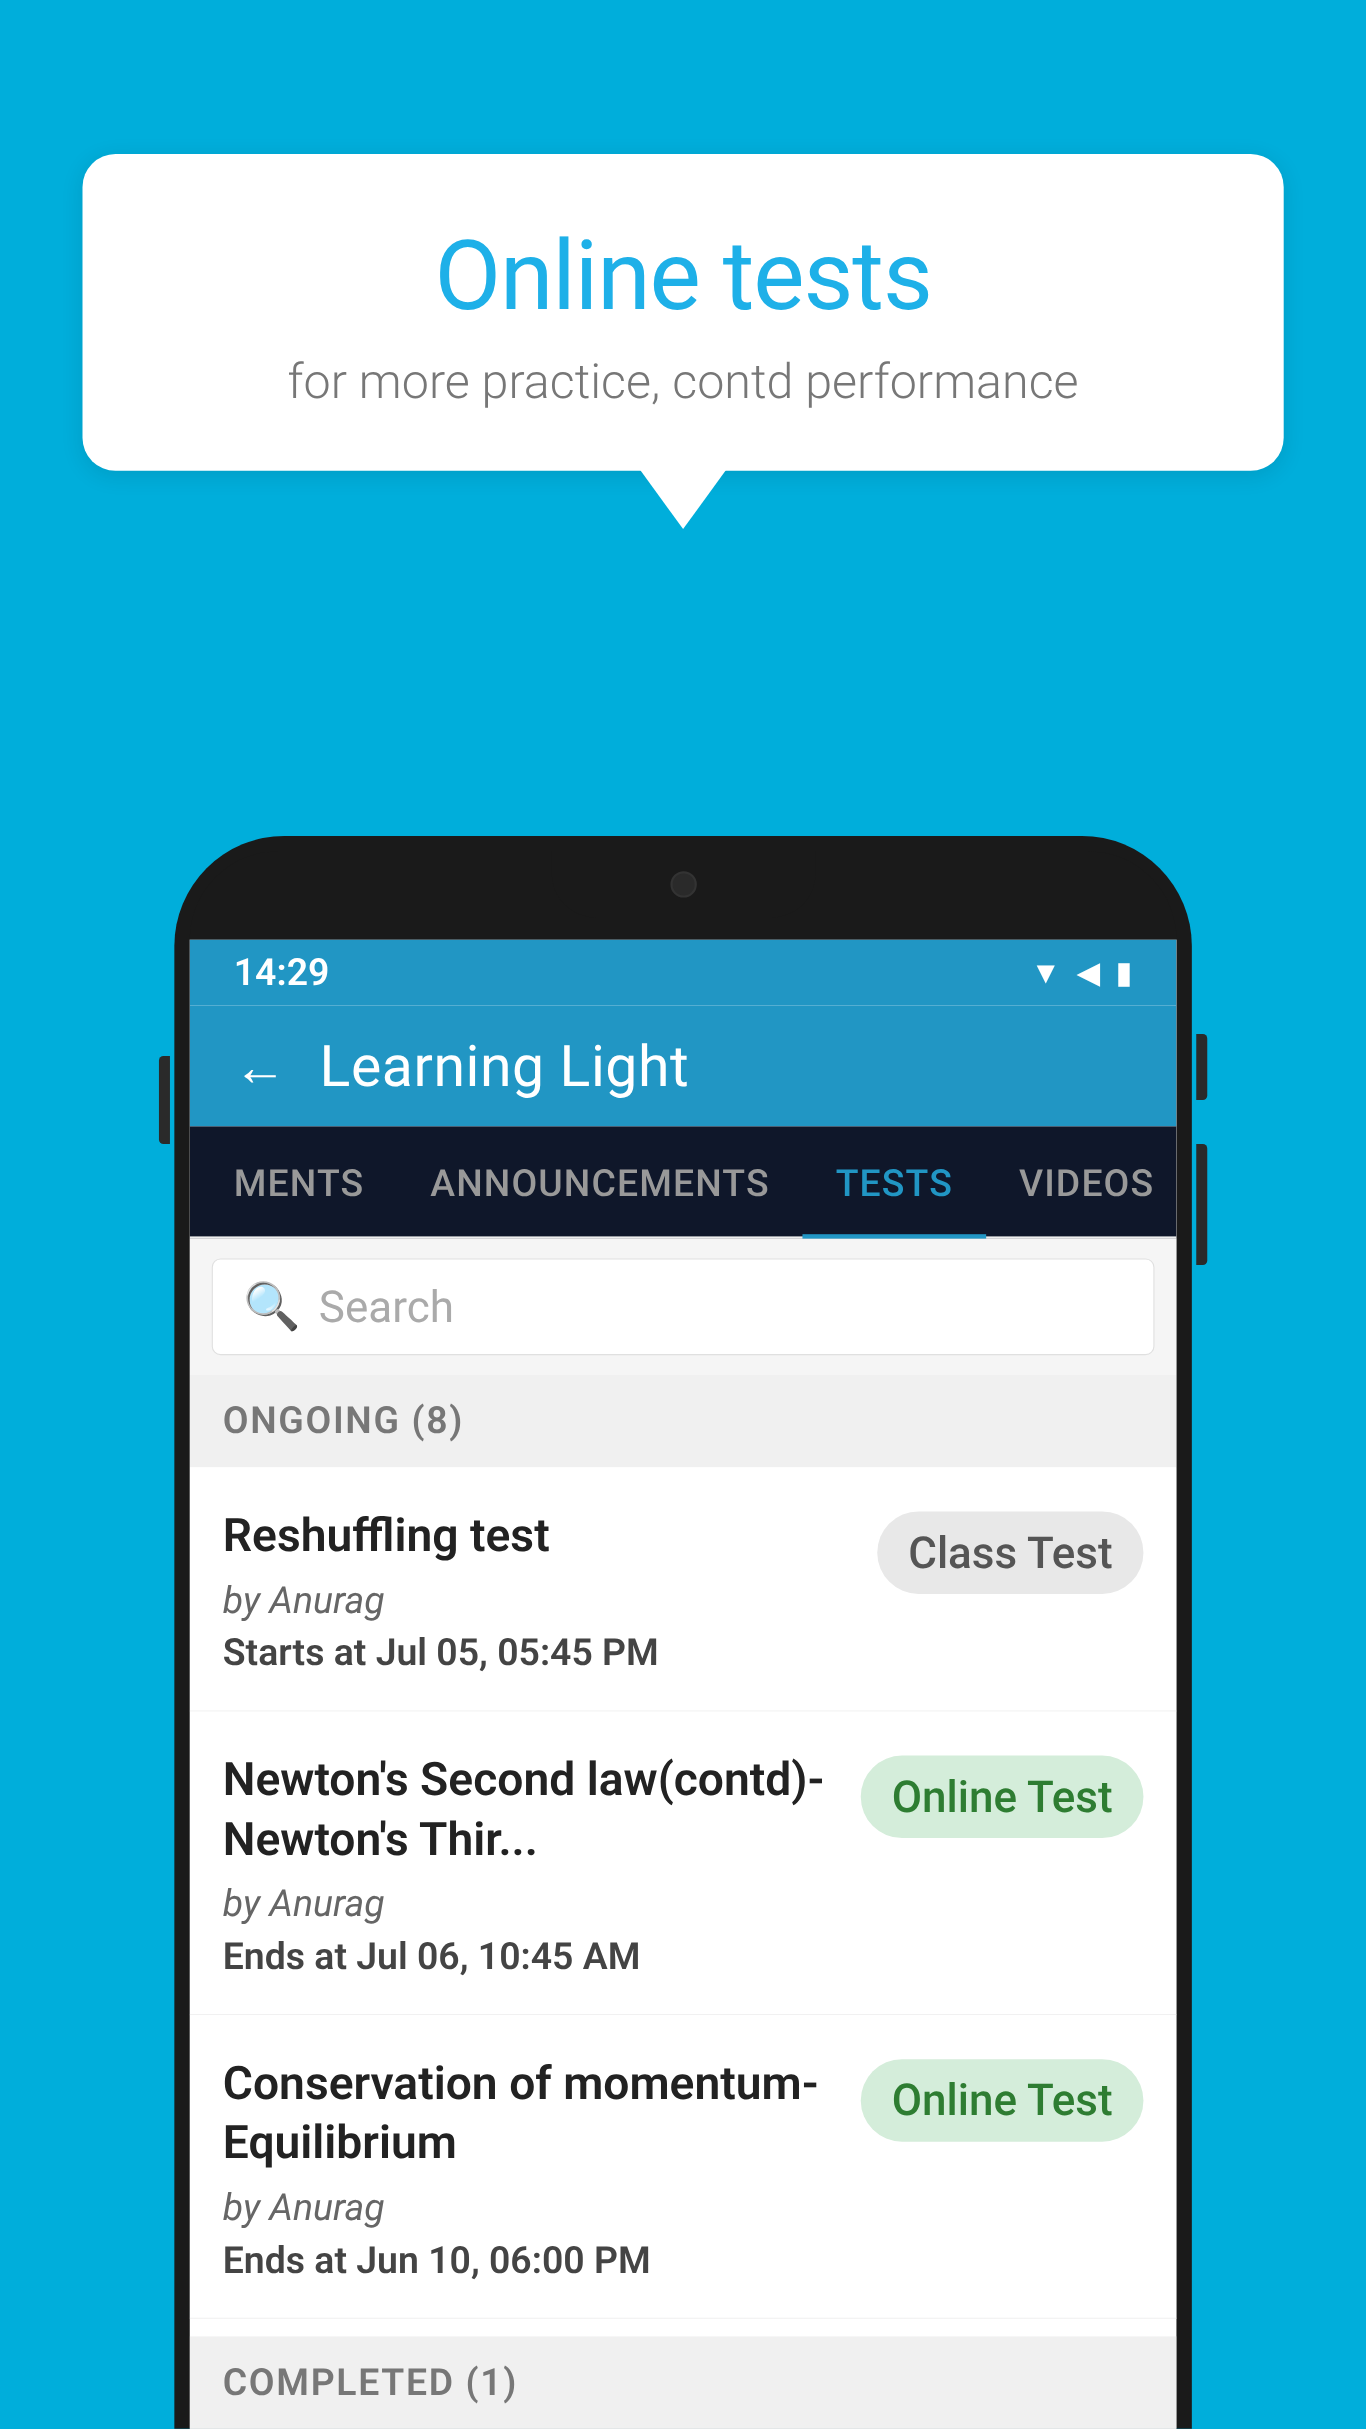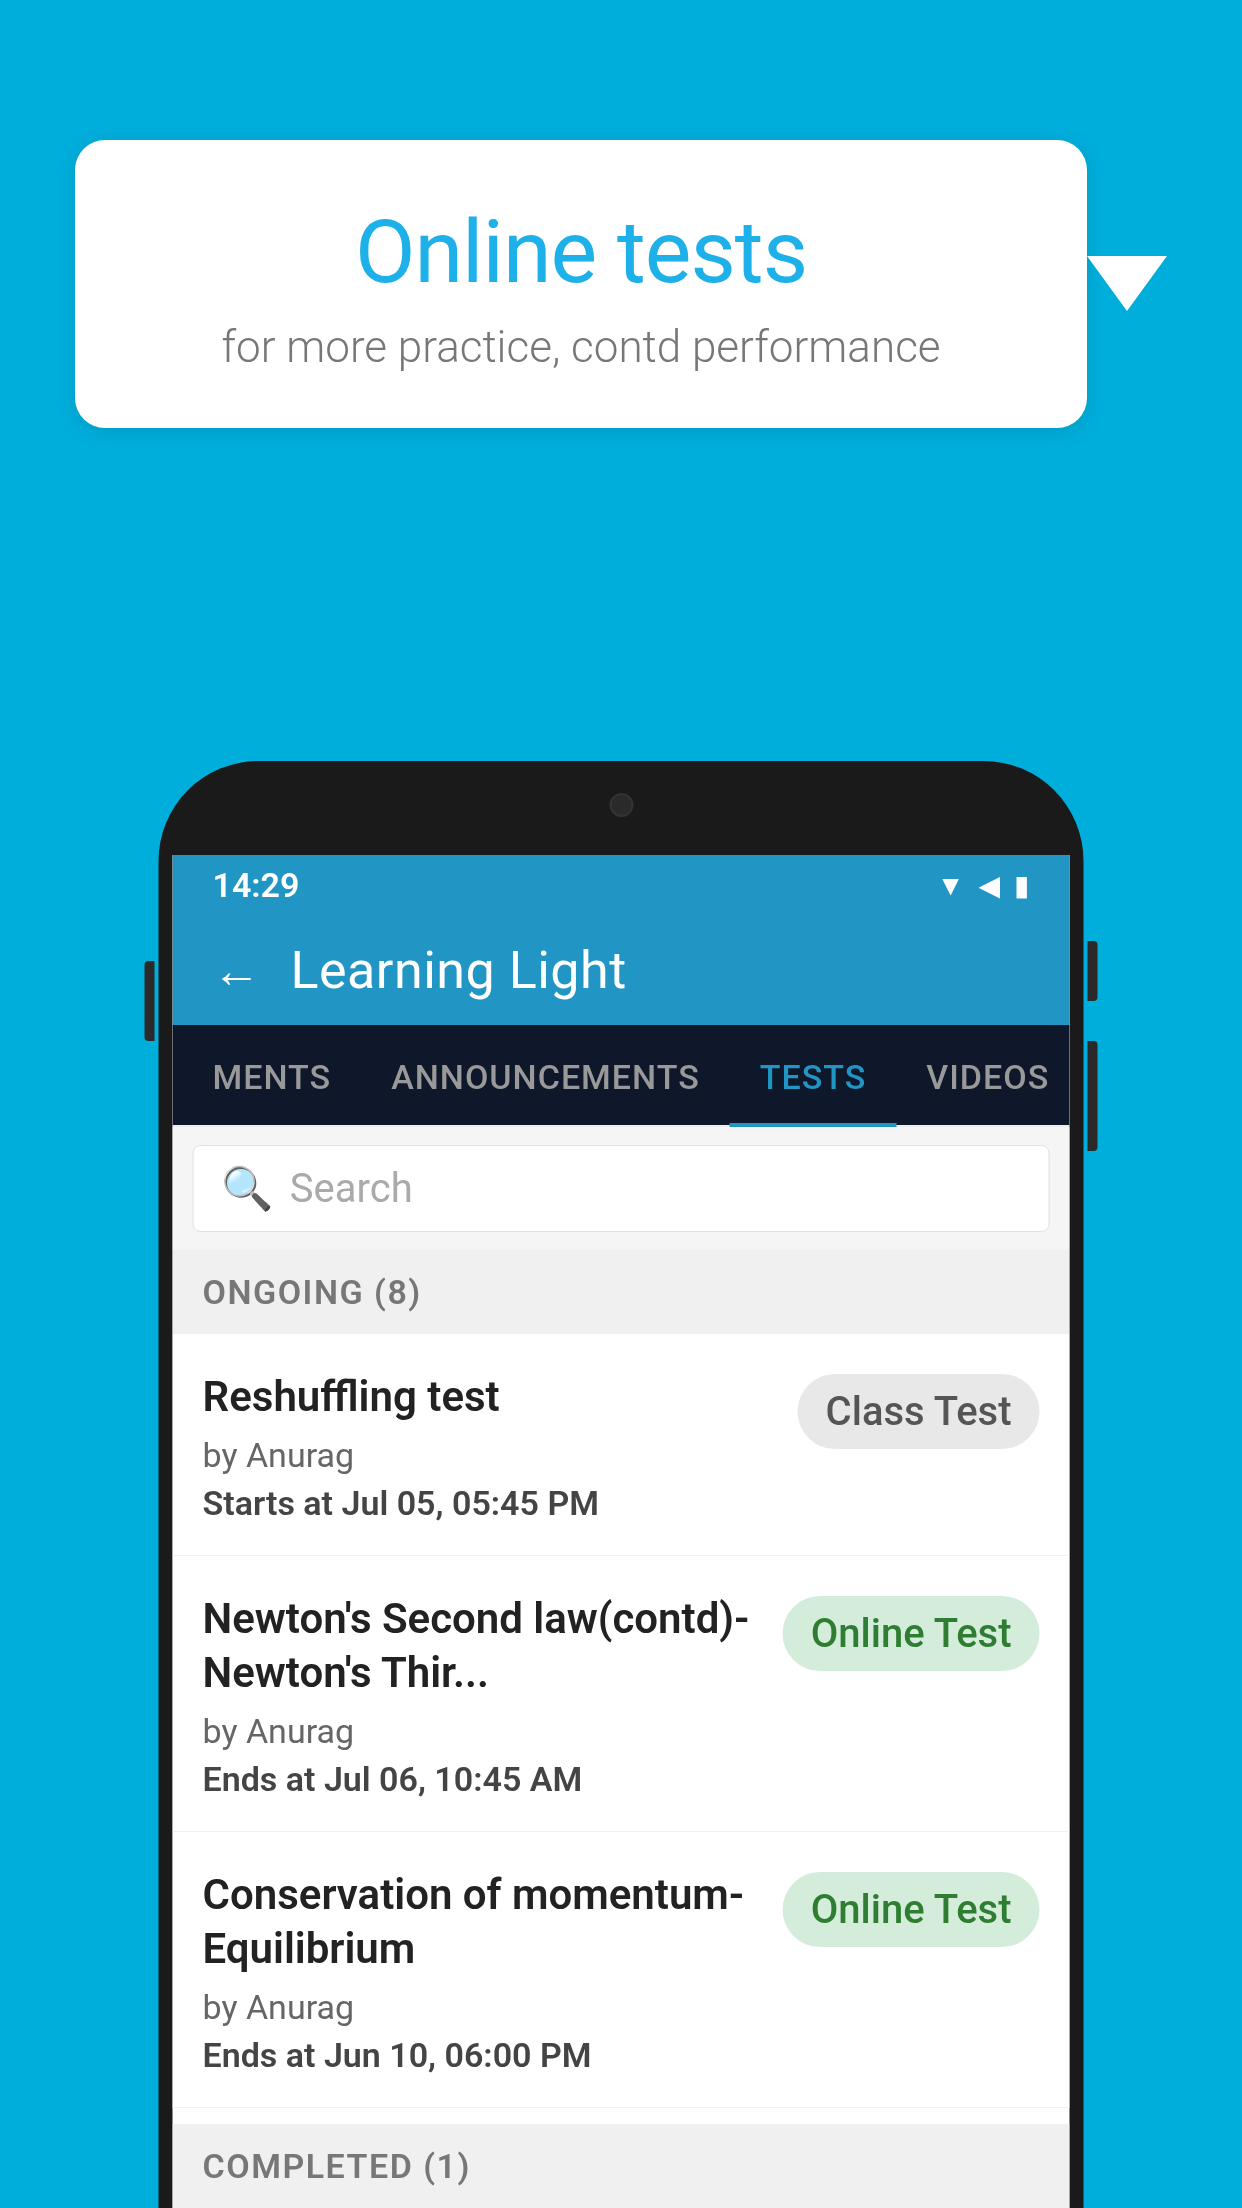--- a/index.html
+++ b/index.html
@@ -14,20 +14,21 @@
       position: relative;
     }
 
     
     .speech-bubble-container {
       position: absolute;
       top: 140px;
       left: 75px;
       right: 75px;
       display: flex;
+      flex-direction: column;
       align-items: center;
     }
 
     .speech-bubble {
       background: white;
       border-radius: 30px;
       padding: 60px 70px 55px;
       width: 100%;
       box-shadow: 0 4px 20px rgba(0,0,0,0.1);
       text-align: center;
@@ -246,20 +247,21 @@
       font-weight: 600;
       color: #222;
       margin-bottom: 10px;
       line-height: 1.3;
     }
 
     .test-author {
       font-size: 34px;
       color: #666;
       margin-bottom: 8px;
+      font-style: italic;
     }
 
     .test-date {
       font-size: 34px;
       color: #666;
     }
 
     .test-date span {
       font-weight: 600;
       color: #444;

